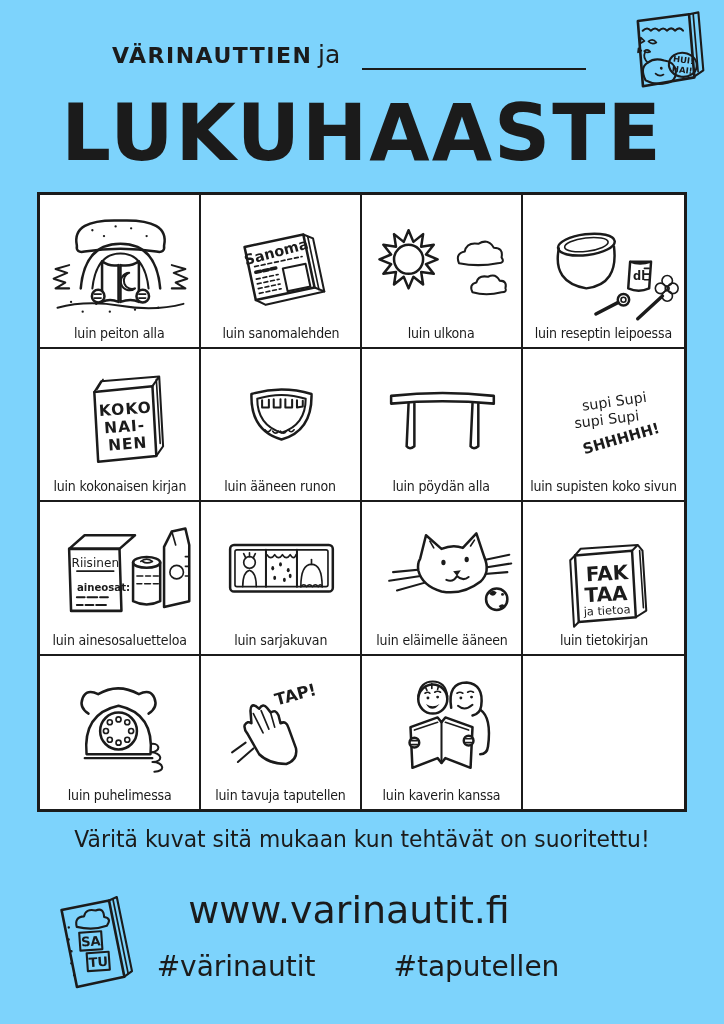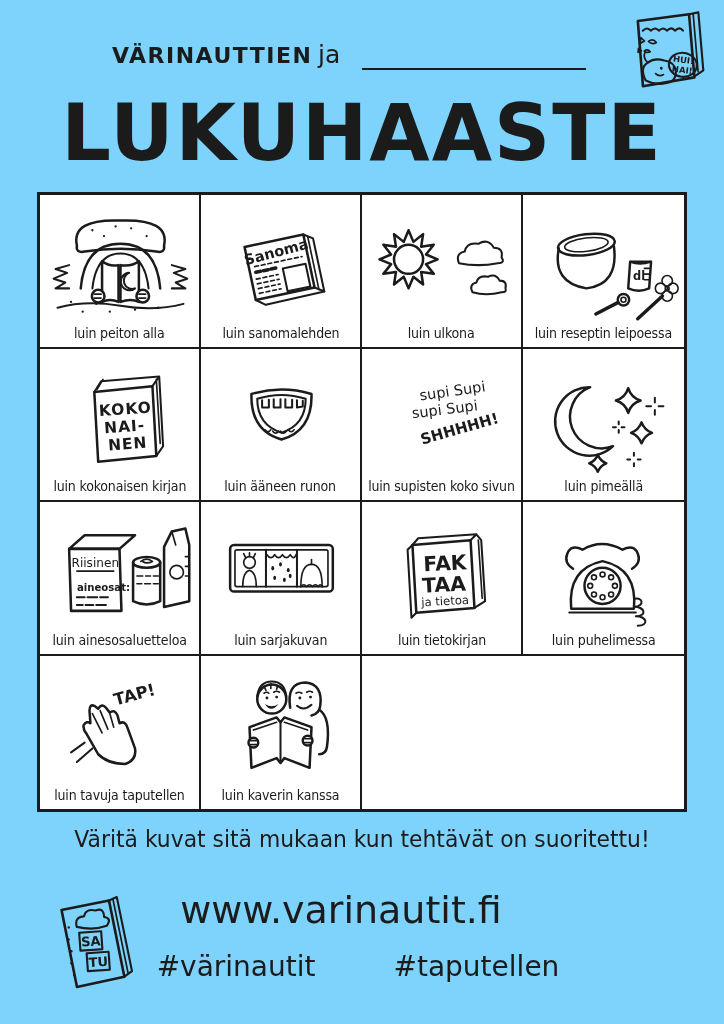--- a/index.html
+++ b/index.html
@@ -43,21 +43,21 @@
   .doodle .mid   { stroke-width: 2.1; }
   .doodle .thick { stroke-width: 3.6; }
   .doodle .fillb { fill: #1b1b1b; stroke: none; }
   .doodle .fillw { fill: #ffffff; }
   .doodle .dash  { stroke-dasharray: 4 3; stroke-width: 1.7; }
   .dtext { font-family: "DejaVu Sans", sans-serif; fill: #1b1b1b; stroke: none; }
 
   
   .instruction { position: absolute; top: 826px; left: 0; width: 724px; text-align: center;
                  font-size: 23px; font-weight: 500; transform: scaleX(0.95); }
-  .website { position: absolute; top: 888px; left: 0; width: 682px; text-align: center;
+  .website { position: absolute; top: 888px; left: 8px; width: 682px; text-align: center;
              font-size: 38px; font-weight: 500; }
   .hashtags { position: absolute; top: 950px; left: 0; width: 716px;
               display: flex; justify-content: center; gap: 78px; font-size: 28px; font-weight: 500; }
   .corner-book-bottom { position: absolute; left: 40px; top: 886px; }
 </style>
 </head>
 <body>
 
 <div class="page">
 
@@ -187,42 +187,38 @@
     <div class="cell">
       <svg class="doodle" viewBox="0 0 160 112" preserveAspectRatio="xMidYMid meet">
         <path d="M50,34 Q81,25 112,34 Q113,72 81,81 Q49,72 50,34 Z"></path>
         <path class="mid" d="M56,39 Q81,31 106,39 Q106,66 81,74 Q56,66 56,39 Z"></path>
         <path class="mid" d="M61,40.5 L61,48 L68,48 L68,40 M73,39.5 L73,48 L80,48 L80,39.5 M85,39.5 L85,48 L92,48 L92,40 M97,40.5 L97,48 L103,47 L103,41"></path>
         <path class="thin" d="M64,71 q3,4 6,0 M72,72.5 q3,4 6,0 M80,72.5 q3,4 6,0 M88,71 q3,4 6,0"></path>
       </svg>
       <span class="caption">luin ääneen runon</span>
     </div>
 
+    <div class="cell">
+      <svg class="doodle" viewBox="0 0 160 112" preserveAspectRatio="xMidYMid meet">
+        <path d="M28,36 Q81,30 134,36 L134,44 Q81,39 28,44 Z"></path>
+        <path d="M46,44 L44,88 Q47,92 52,88 L52,44"></path>
+        <path d="M112,44 L110,88 Q113,92 118,88 L118,44"></path>
+      </svg>
+      <span class="caption">luin pöydän alla</span>
+    </div>
 
     <div class="cell">
       <svg class="doodle" viewBox="0 0 160 112" preserveAspectRatio="xMidYMid meet">
         <text class="dtext" x="92" y="36" font-size="15" font-weight="500" text-anchor="middle" transform="rotate(-8 92 36)">supi Supi</text>
         <text class="dtext" x="84" y="55" font-size="15" font-weight="500" text-anchor="middle" transform="rotate(-7 84 55)">supi Supi</text>
         <text class="dtext" x="100" y="75" font-size="15.5" font-weight="600" text-anchor="middle" transform="rotate(-16 100 75)">SHHHHH!</text>
       </svg>
       <span class="caption">luin supisten koko sivun</span>
     </div>
 
-    <div class="cell">
-      <svg class="doodle" viewBox="0 0 160 112" preserveAspectRatio="xMidYMid meet">
-        <path d="M66,16 A36,36 0 1 0 90,78 A27,27 0 1 1 66,16 Z"></path>
-        <path d="M106,17 Q109,27 119,30 Q109,33 106,43 Q103,33 93,30 Q103,27 106,17 Z"></path>
-        <path d="M120,53 Q123,61 131,64 Q123,67 120,75 Q117,67 109,64 Q117,61 120,53 Z"></path>
-        <path d="M74,87 Q76.5,93.5 83,96 Q76.5,98.5 74,105 Q71.5,98.5 65,96 Q71.5,93.5 74,87 Z"></path>
-        <path class="mid" d="M134,27 V32 M134,40 V45 M125,36 H130 M138,36 H143"></path>
-        <path class="mid" d="M96,52 V55 M96,61 V64 M90,58 H93 M99,58 H102"></path>
-        <path class="mid" d="M112,85 V88 M112,96 V99 M105,92 H108 M116,92 H119"></path>
-      </svg>
-      <span class="caption">luin pimeällä</span>
-    </div>
 
     <div class="cell">
       <svg class="doodle" viewBox="0 0 160 112" preserveAspectRatio="xMidYMid meet">
         <path d="M126,34 L134,18 L148,15 L152,32 L152,90 L126,96 Z"></path>
         <path class="thin" d="M134,18 L138,32"></path>
         <circle class="thin" cx="139" cy="60" r="7"></circle>
         <path class="thin" d="M152,44 h-4 M152,54 h-4 M152,64 h-4"></path>
         <path class="fillw" d="M94,50 V90 Q108,97 122,90 V50"></path>
         <ellipse cx="108" cy="50" rx="14" ry="5.5" fill="#ffffff"></ellipse>
         <path class="thin" d="M102,49 Q108,44 114,49 Q108,52 104,49"></path>
@@ -252,20 +248,37 @@
           <ellipse class="fillb" cx="74" cy="66" rx="1.5" ry="2.2"></ellipse>
         <ellipse class="fillb" cx="84" cy="68" rx="1.5" ry="2.2"></ellipse>
           <ellipse class="fillb" cx="90" cy="64" rx="1.5" ry="2.2"></ellipse>
         <path class="thin" d="M101,75 Q101,52 112,52 Q123,52 123,75"></path>
         <path class="thin" d="M101,75 Q104,71 107,75 Q110,71 113,75 Q116,71 119,75 Q121,71 123,75"></path>
         <path class="thin" d="M112,52 L112,47"></path>
       </svg>
       <span class="caption">luin sarjakuvan</span>
     </div>
 
+    <div class="cell">
+      <svg class="doodle" viewBox="0 0 160 112" preserveAspectRatio="xMidYMid meet">
+        <path class="mid" d="M30,60 L72,56 M26,69 L72,62 M34,79 L73,68"></path>
+        <path class="mid" d="M112,50 L150,42 M114,57 L152,51 M112,63 L148,60"></path>
+        <path class="fillw" d="M58,46 L64,22 L80,36 Q92,31 102,35 L116,20 L124,44 Q131,60 120,70 Q102,84 80,80 Q60,74 56,58 Q55,51 58,46 Z"></path>
+        <path class="thin" d="M68,28 L72,35 M114,27 L110,33"></path>
+        <ellipse class="fillb" cx="82" cy="50" rx="2.2" ry="2.8"></ellipse>
+        <ellipse class="fillb" cx="106" cy="47" rx="2.2" ry="2.8"></ellipse>
+        <path class="fillb" d="M92,59 L100,58 L96,64 Z"></path>
+        <path class="mid" d="M96,64 Q92,71 85,68 M96,64 Q102,70 108,65"></path>
+        <circle cx="137" cy="88" r="11" fill="#ffffff"></circle>
+        <path class="fillb" d="M129,82 q4,-5 8,-1 q-3,6 -8,1 Z"></path>
+        <path class="fillb" d="M139,95 q5,-4 7,1 q-4,5 -7,-1 Z"></path>
+        <circle class="fillb" cx="143" cy="83" r="1.5"></circle>
+      </svg>
+      <span class="caption">luin eläimelle ääneen</span>
+    </div>
 
     <div class="cell">
       <svg class="doodle" viewBox="0 0 160 112" preserveAspectRatio="xMidYMid meet">
         <path class="mid" d="M50,32 L56,25 L116,21 L110,27 M116,21 L121,27 L125,90 L114,97"></path>
         <path class="thin" d="M118,27 L122,87"></path>
         <path class="mid" d="M50,32 L45,37 L49,107 L54,102"></path>
         <path d="M50,32 L110,27 L114,97 L54,102 Z" fill="#ffffff"></path>
         <text class="dtext" x="84" y="58" font-size="21" font-weight="600" text-anchor="middle" transform="rotate(-3 84 58)">FAK</text>
         <text class="dtext" x="83" y="80" font-size="21" font-weight="600" text-anchor="middle" transform="rotate(-3 83 80)">TAA</text>
         <text class="dtext" x="84" y="94" font-size="12" font-weight="500" text-anchor="middle" transform="rotate(-3 84 94)">ja tietoa</text>

